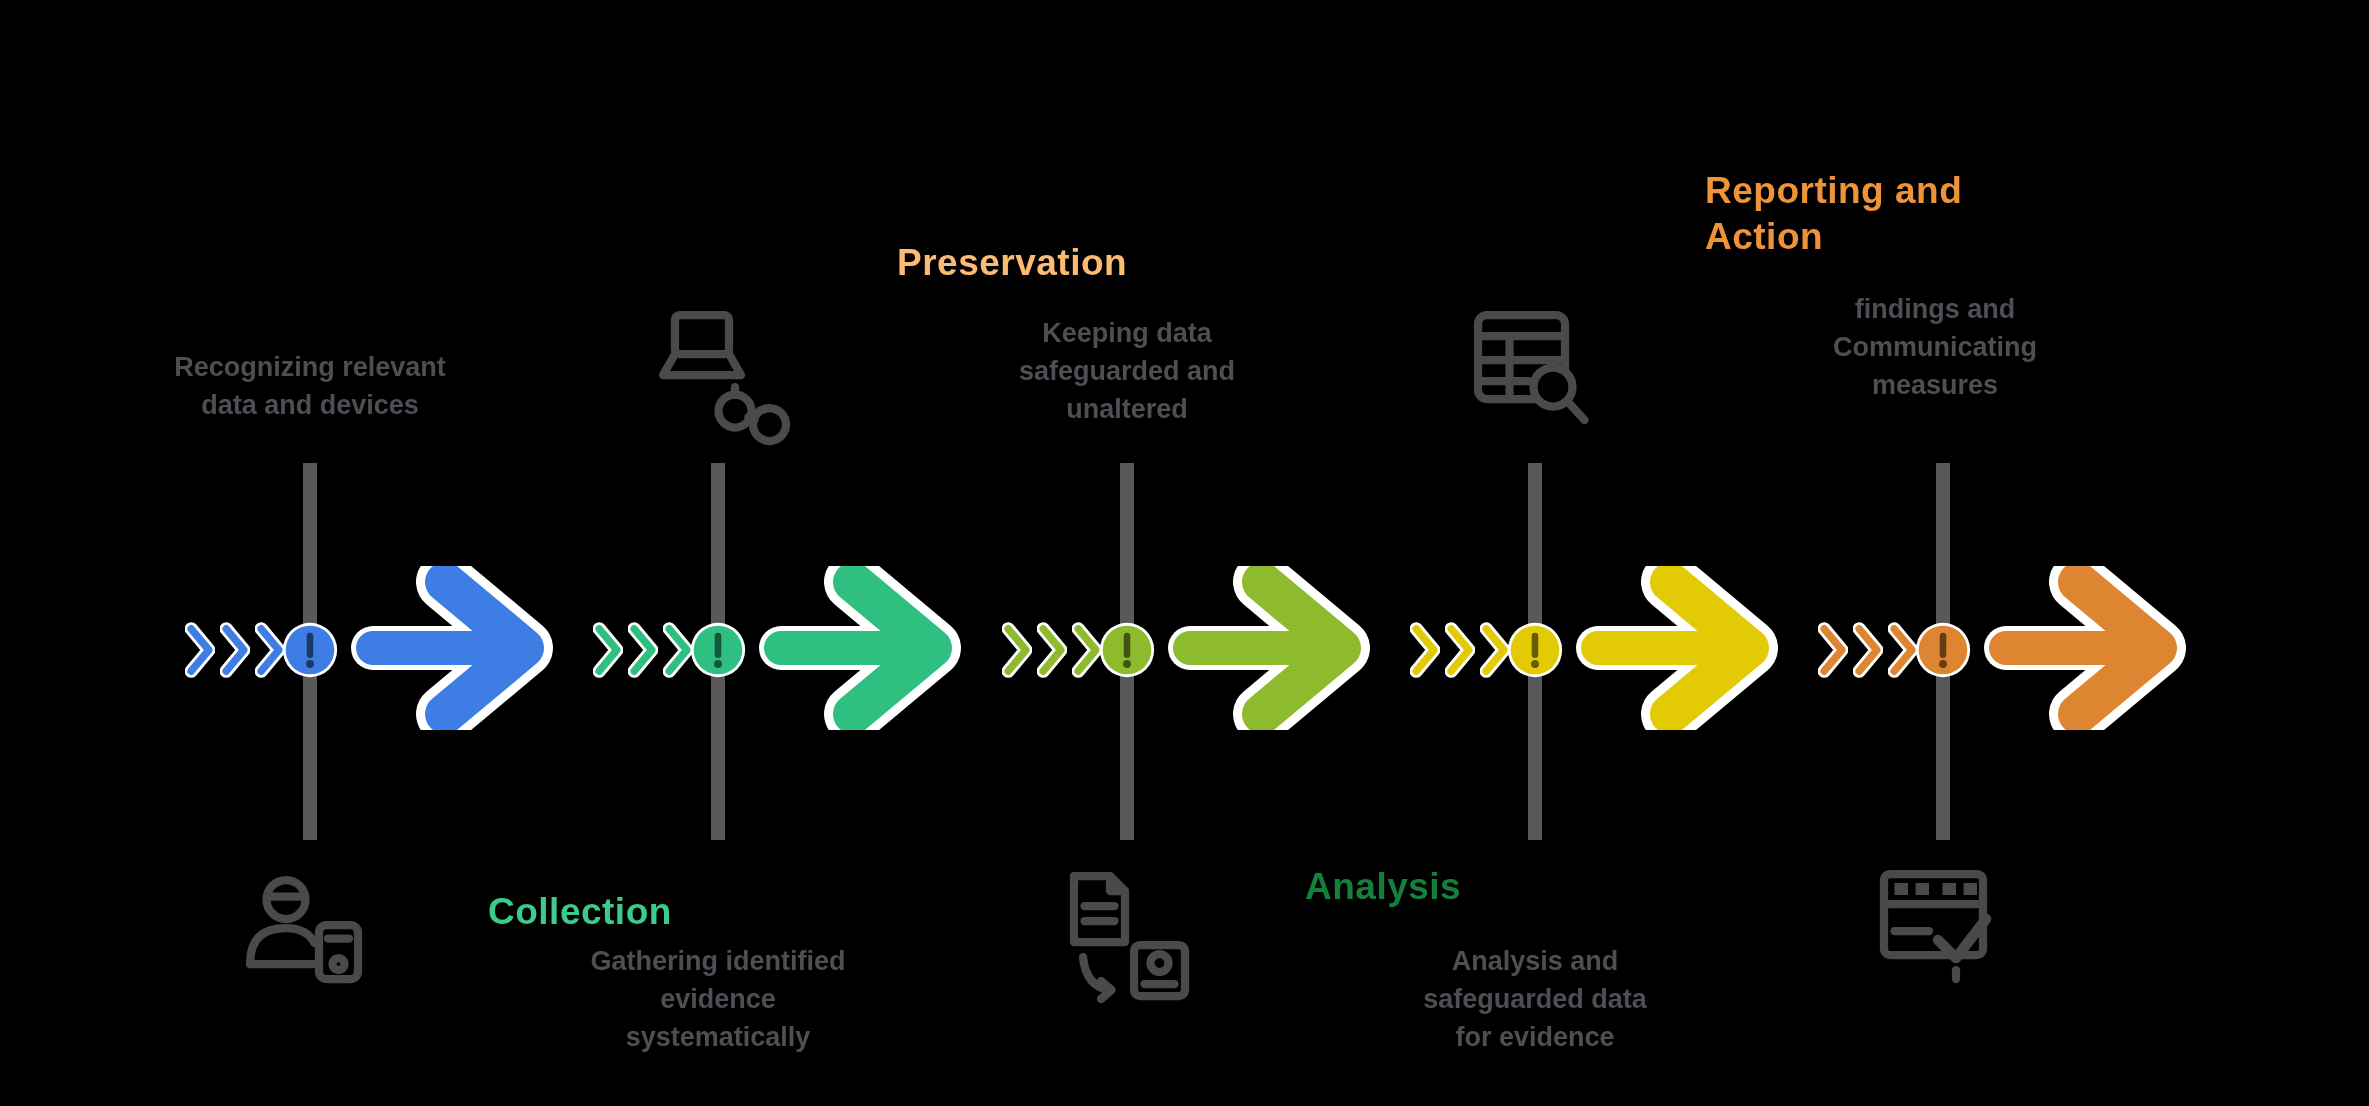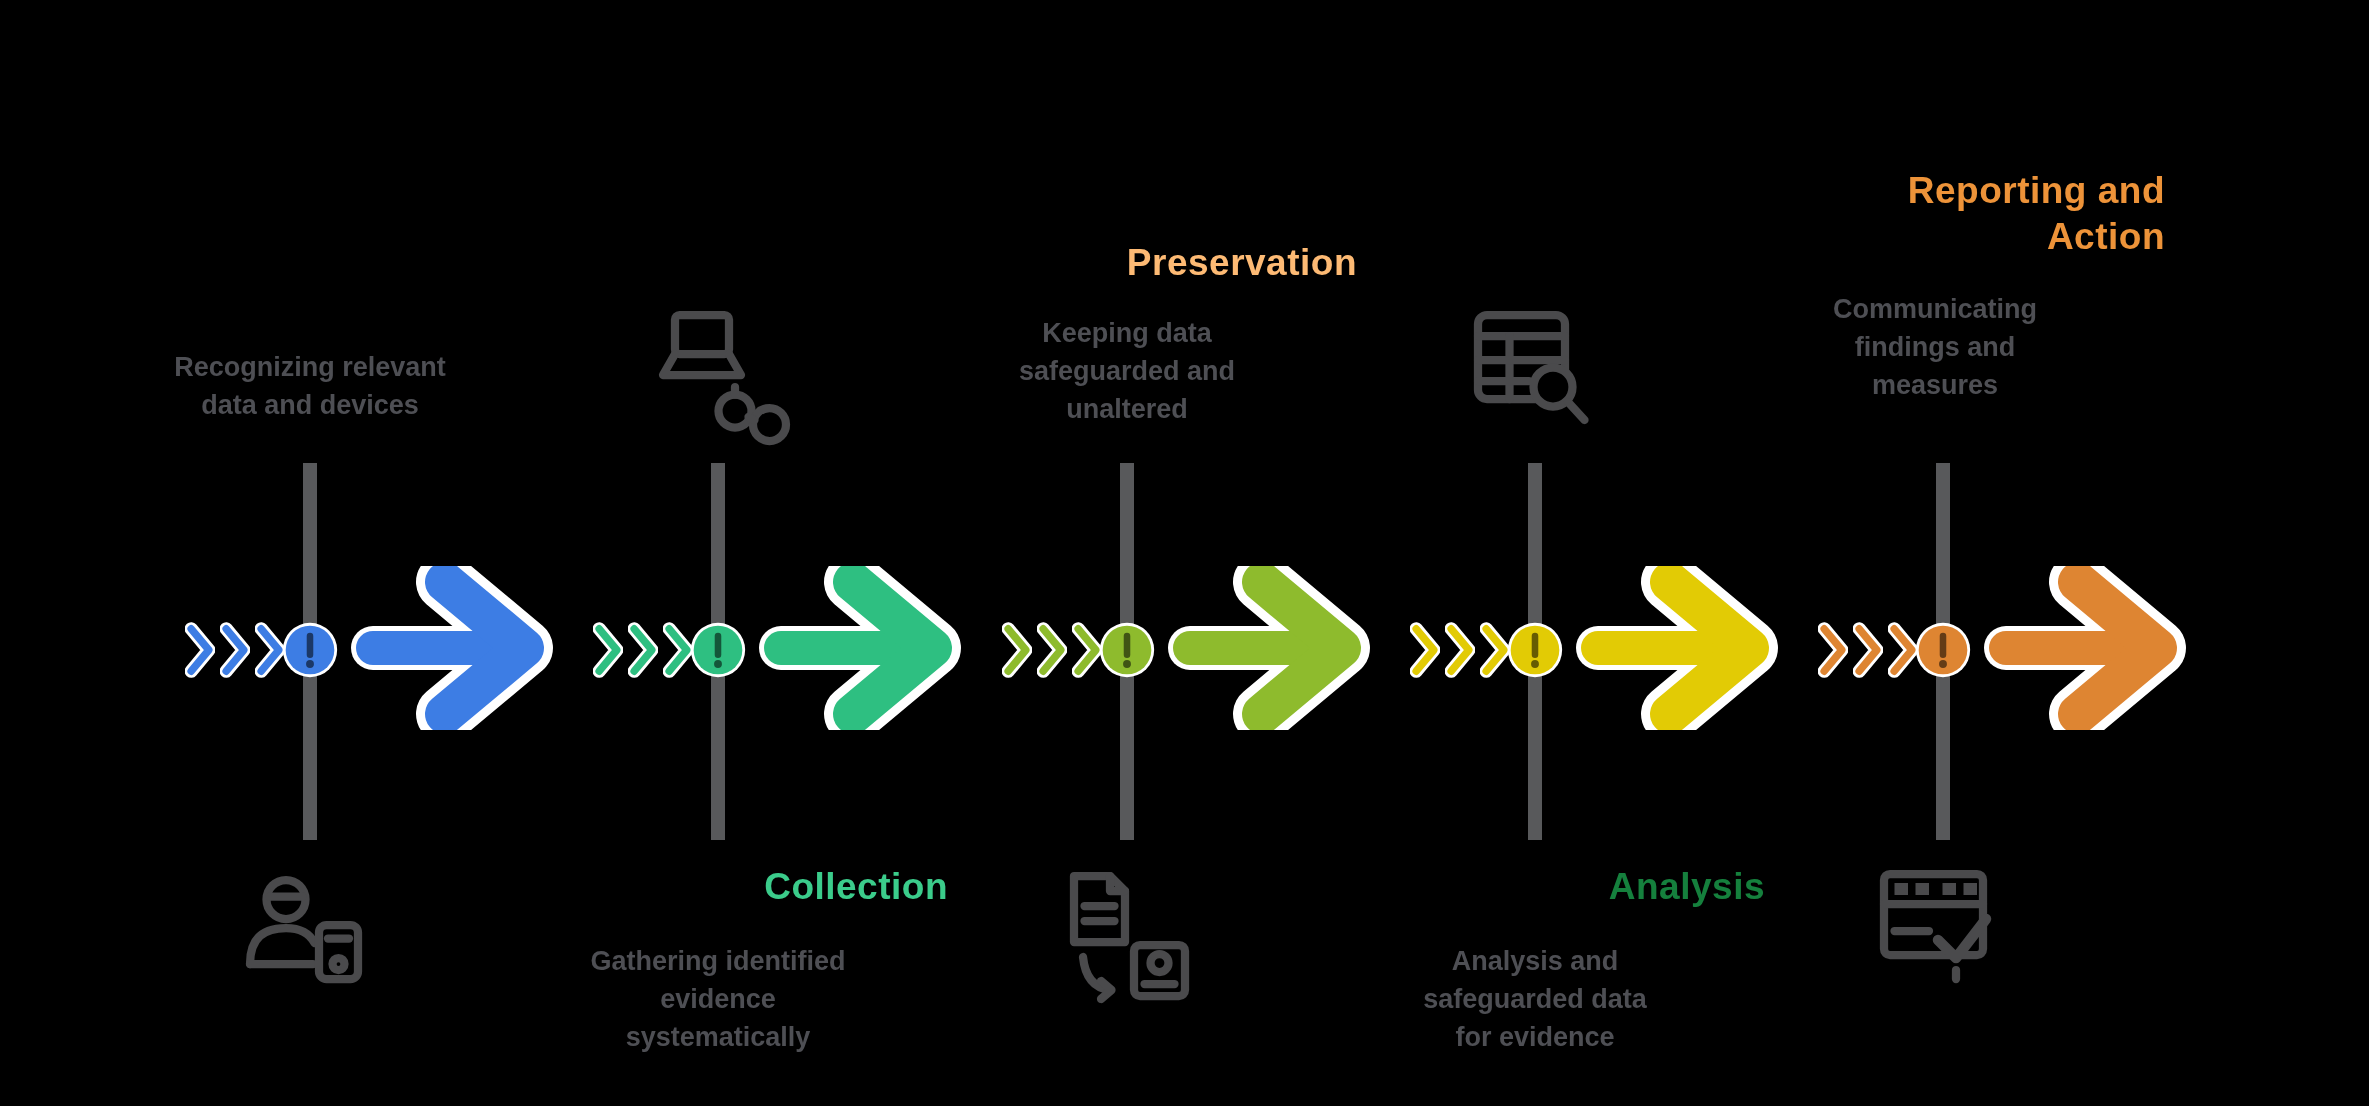--- a/index.html
+++ b/index.html
@@ -15,21 +15,21 @@
   .chevrons{position:absolute;top:621px;display:flex;gap:5px;}
   .c0{left:185px}.c1{left:593px}.c2{left:1002px}.c3{left:1410px}.c4{left:1818px}
   .chev{width:30px;height:58px;display:block;}
 
   .pulse{position:absolute;top:621px;width:58px;height:58px;}
   .p0{left:281px}.p1{left:689px}.p2{left:1098px}.p3{left:1506px}.p4{left:1914px}
 
   .arrow{position:absolute;top:566px;width:245px;height:164px;}
   .a0{left:348px}.a1{left:756px}.a2{left:1165px}.a3{left:1573px}.a4{left:1981px}
 
-  .title{position:absolute;width:460px;text-align:right;font-weight:bold;
+  .title{position:absolute;width:460px;text-align:left;font-weight:bold;
          font-size:37px;line-height:46px;letter-spacing:.5px;}
   .t0{left:80px;top:288px}.t1{left:488px;top:864px}.t2{left:897px;top:240px}
   .t3{left:1305px;top:864px}.t4{left:1705px;top:168px}
 
   .desc{position:absolute;width:460px;text-align:center;font-weight:bold;
         font-size:27px;line-height:38px;color:var(--desc,#4E4F54);}
   .x0{left:80px;top:348px}.x1{left:488px;top:942px}.x2{left:897px;top:314px}
   .x3{left:1305px;top:942px}.x4{left:1705px;top:290px}
 
   .icon{position:absolute;width:160px;height:160px;display:flex;align-items:center;justify-content:center;
@@ -123,21 +123,21 @@
     </div>
     <div class="arrow a1">
       <svg viewBox="0 0 245 164">
           <rect x="3" y="60" width="152" height="44" rx="22" fill="#fff"></rect>
           <path d="M97 16 L176 82 L97 148" stroke="#fff" stroke-width="58" fill="none" stroke-linecap="round" stroke-linejoin="round"></path>
           <rect x="8" y="65" width="148" height="34" rx="17" fill="currentColor"></rect>
           <path d="M97 16 L176 82 L97 148" stroke="currentColor" stroke-width="40" fill="none" stroke-linecap="round" stroke-linejoin="round"></path>
         </svg>
     </div>
   </div>
-  <div class="title t1" style="color: rgb(59, 204, 139);">
+  <div class="title t1" style="color: rgb(59, 204, 139); margin-top: 25px;">
     <div>Collection</div>
   </div>
   <div class="desc x1">
     <div>Gathering identified</div>
     <div>evidence</div>
     <div>systematically</div>
   </div>
   <div class="icon i1">
     <svg viewBox="0 0 100 100">
       <rect x="18" y="8" width="36" height="26" rx="3"></rect>
@@ -285,22 +285,22 @@
           <rect x="8" y="65" width="148" height="34" rx="17" fill="currentColor"></rect>
           <path d="M97 16 L176 82 L97 148" stroke="currentColor" stroke-width="40" fill="none" stroke-linecap="round" stroke-linejoin="round"></path>
         </svg>
     </div>
   </div>
   <div class="title t4" style="color: rgb(237, 147, 57);">
     <div>Reporting and</div>
     <div>Action</div>
   </div>
   <div class="desc x4">
+    <div>findings and</div>
     <div>Communicating</div>
-    <div>findings and</div>
     <div>measures</div>
   </div>
   <div class="icon i4">
     <svg viewBox="0 0 100 100">
       <rect x="10" y="14" width="66" height="54" rx="4"></rect>
       <line x1="10" y1="34" x2="76" y2="34"></line>
       <rect x="17" y="20" width="9" height="8" fill="currentColor" stroke="none"></rect>
       <rect x="31" y="20" width="9" height="8" fill="currentColor" stroke="none"></rect>
       <rect x="49" y="20" width="9" height="8" fill="currentColor" stroke="none"></rect>
       <rect x="63" y="20" width="9" height="8" fill="currentColor" stroke="none"></rect>

